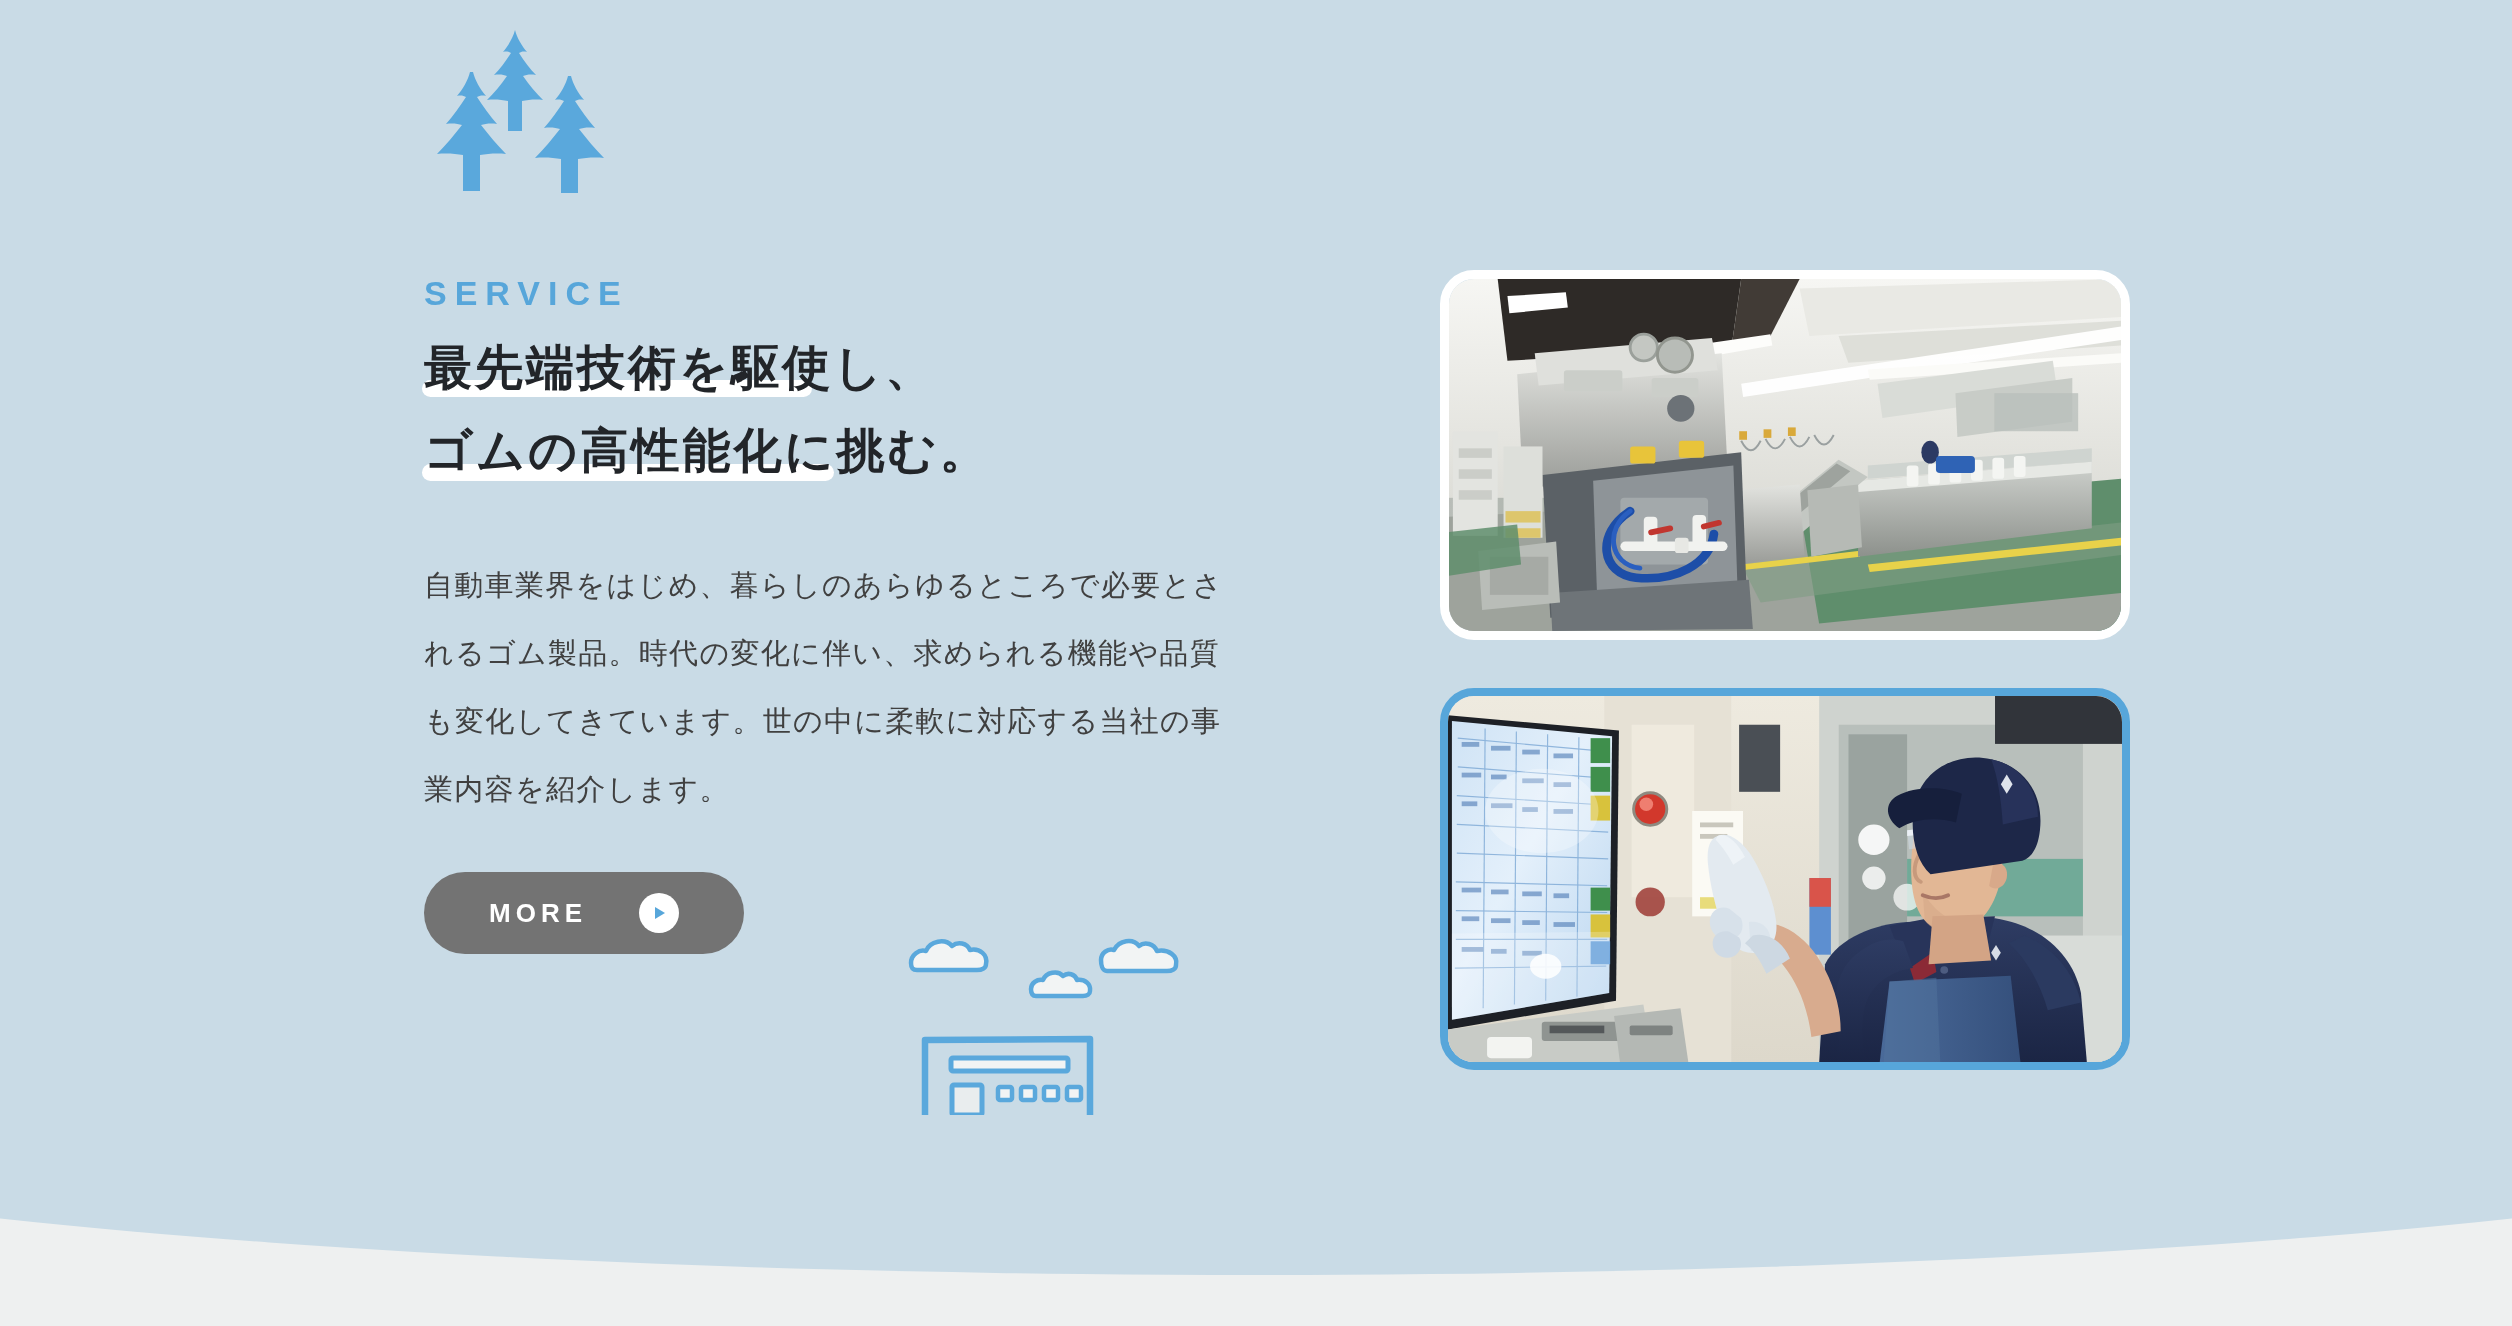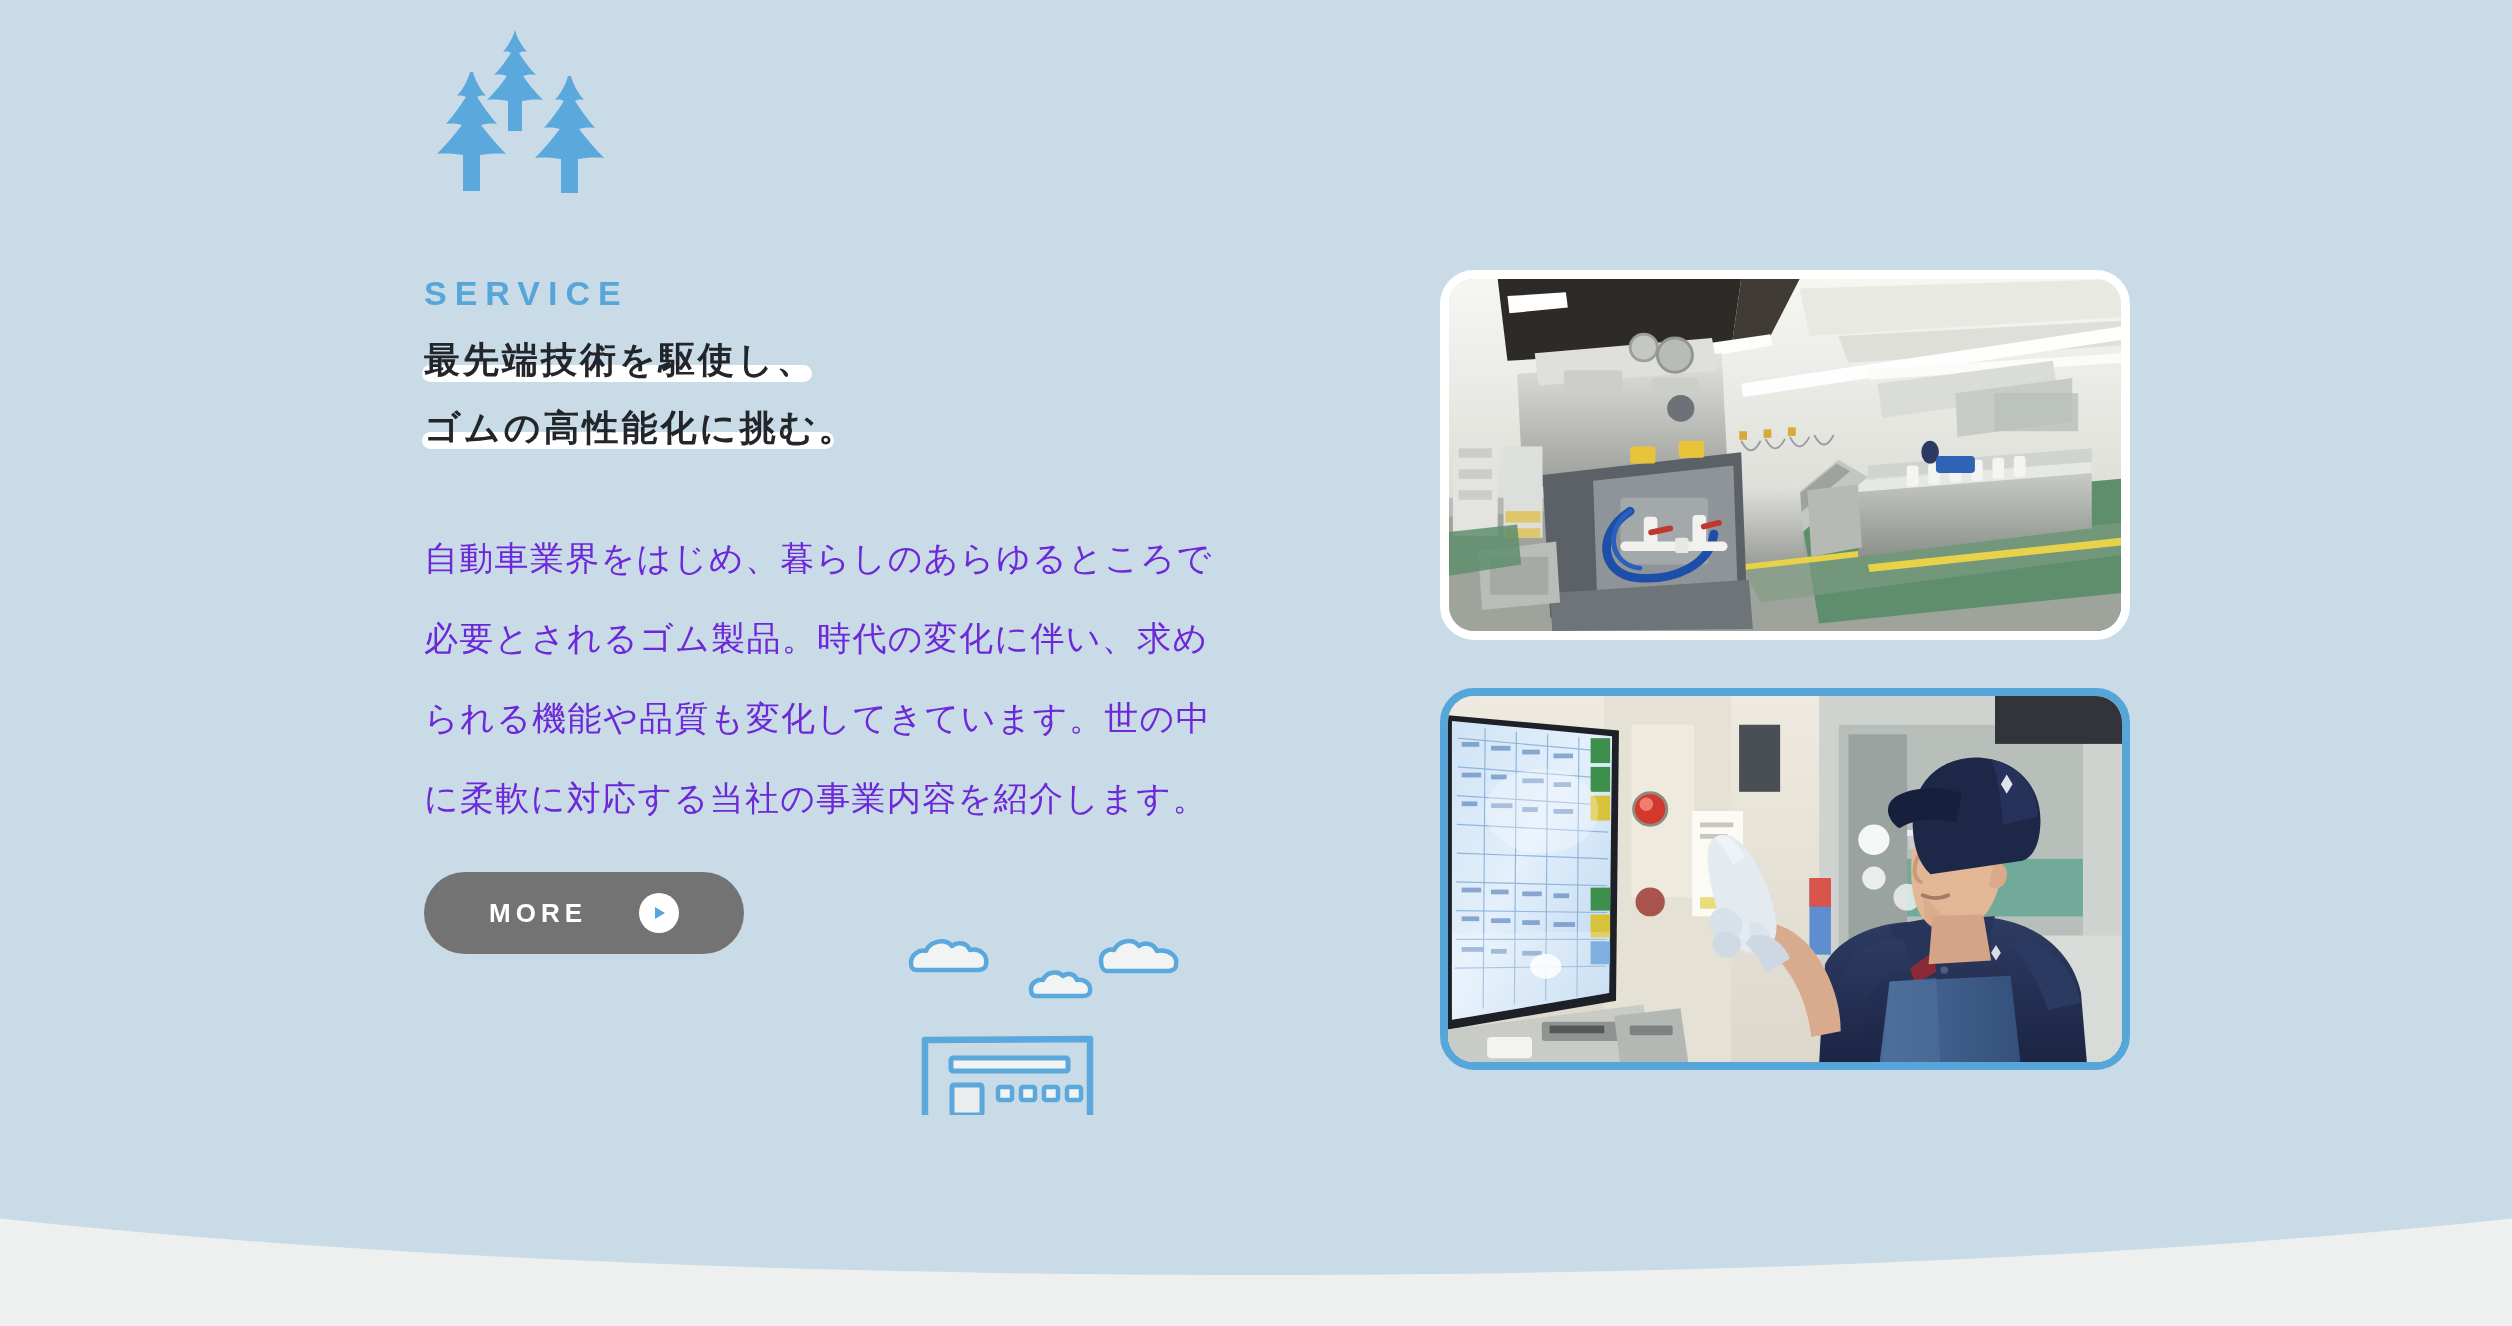--- a/index.html
+++ b/index.html
@@ -54,21 +54,21 @@
     color:#57a6da;
     line-height:1;
     margin-bottom:26px;
   }
 
   .headline { position:relative; }
 
   .hl-line {
     position:relative;
     display:block;
-    font-size:36px;
+    font-size:48px;
     font-weight:bold;
     letter-spacing:3px;
     color:#222529;
     line-height:1.32;
     white-space:nowrap;
     width:max-content;
   }
   .hl-line + .hl-line { margin-top:20px; }
 
   .hl-line .marker {
@@ -77,24 +77,24 @@
     bottom:2px;
     height:17px;
     background:#ffffff;
     border-radius:9px;
     z-index:-1;
   }
   .hl-line .txt { position:relative; z-index:1; }
 
   .body-copy {
     margin-top:68px;
-    font-size:34px;
+    font-size:29px;
     line-height:2.35;
     letter-spacing:1.3px;
-    color:#6d28d9;
+    color:#404040;
     width:800px;
   }
 
   
   .more-btn {
     position:absolute;
     left:424px;
     top:872px;
     width:320px; height:82px;
     background:#737373;

